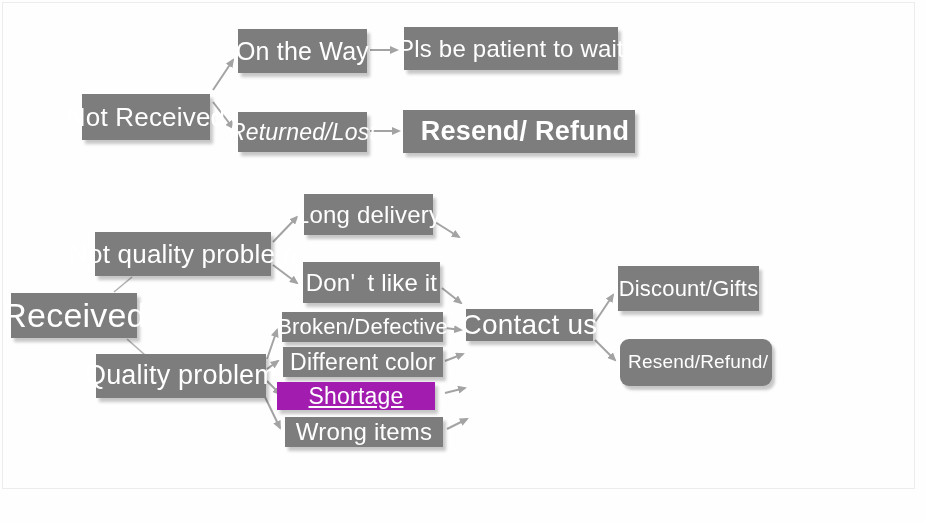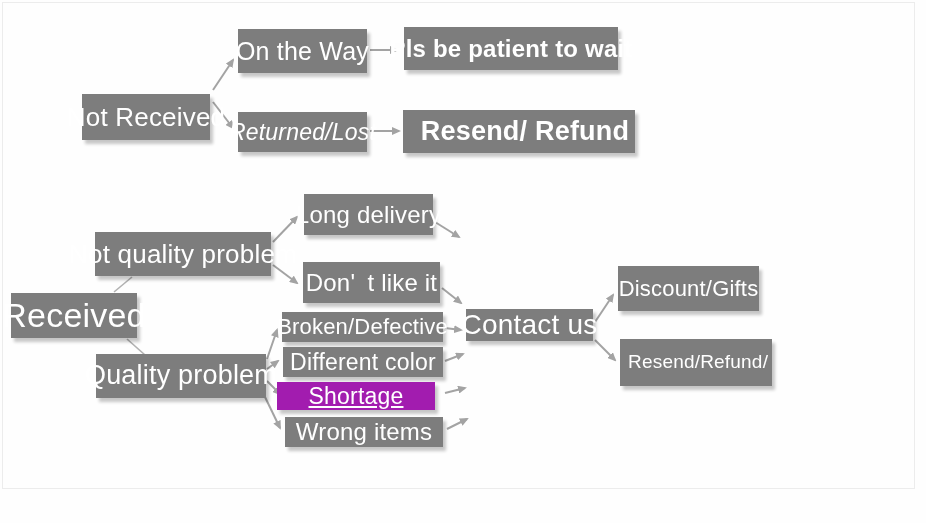--- a/index.html
+++ b/index.html
@@ -77,33 +77,33 @@
         <line x1="445" y1="393" x2="465" y2="388" stroke="#a3a3a3" stroke-width="2" marker-end="url(#arrowhead)"></line>
         <line x1="447" y1="429" x2="467" y2="419" stroke="#a3a3a3" stroke-width="2" marker-end="url(#arrowhead)"></line>
         <line x1="595" y1="322" x2="613" y2="295" stroke="#a3a3a3" stroke-width="2" marker-end="url(#arrowhead)"></line>
         <line x1="595" y1="340" x2="615" y2="360" stroke="#a3a3a3" stroke-width="2" marker-end="url(#arrowhead)"></line>
       </g>
   </svg>
   <div id="frame" style="border-color: rgb(236, 236, 236);"></div>
   <div id="nodes">
       <div class="node" style="left: 82px; top: 72px; width: 128px; height: 46px; font-size: 26px; background: rgb(125, 125, 125); color: rgb(255, 255, 255); margin-top: 22px;">Not Received</div>
       <div class="node" style="left: 238px; top: 29px; width: 129px; height: 44px; font-size: 25px; background: rgb(125, 125, 125); color: rgb(255, 255, 255);">On the Way</div>
-      <div class="node" style="left: 404px; top: 27px; width: 214px; height: 43px; font-size: 24px; background: rgb(125, 125, 125); color: rgb(255, 255, 255); font-weight: bold;">Pls be patient to wait</div>
+      <div class="node" style="left: 404px; top: 27px; width: 214px; height: 43px; font-size: 24px; background: rgb(125, 125, 125); color: rgb(255, 255, 255);">Pls be patient to wait</div>
       <div class="node" style="left: 238px; top: 112px; width: 129px; height: 40px; font-size: 23px; background: rgb(125, 125, 125); color: rgb(255, 255, 255); font-style: italic;">Returned/Lost</div>
       <div class="node" style="left: 403px; top: 110px; width: 220px; height: 43px; font-size: 27px; background: rgb(125, 125, 125); color: rgb(255, 255, 255); font-weight: 600; padding-left: 12px;">Resend/ Refund</div>
       <div class="node" style="left: 5px; top: 293px; width: 126px; height: 45px; font-size: 34px; background: rgb(125, 125, 125); color: rgb(255, 255, 255); margin-left: 6px;">Received</div>
       <div class="node" style="left: 95px; top: 232px; width: 176px; height: 44px; font-size: 26px; background: rgb(125, 125, 125); color: rgb(255, 255, 255);">Not quality problem</div>
       <div class="node" style="left: 304px; top: 194px; width: 129px; height: 41px; font-size: 24px; background: rgb(125, 125, 125); color: rgb(255, 255, 255);">Long delivery</div>
       <div class="node" style="left: 303px; top: 262px; width: 137px; height: 41px; font-size: 24px; background: rgb(125, 125, 125); color: rgb(255, 255, 255);">Don' t like it</div>
       <div class="node" style="left: 96px; top: 354px; width: 170px; height: 44px; font-size: 27px; background: rgb(125, 125, 125); color: rgb(255, 255, 255);">Quality problem</div>
       <div class="node" style="left: 282px; top: 312px; width: 161px; height: 30px; font-size: 22px; background: rgb(125, 125, 125); color: rgb(255, 255, 255);">Broken/Defective</div>
       <div class="node" style="left: 283px; top: 347px; width: 160px; height: 30px; font-size: 23px; background: rgb(125, 125, 125); color: rgb(255, 255, 255);">Different color</div>
       <div class="node" style="left: 277px; top: 382px; width: 158px; height: 28px; font-size: 23px; background: #a21caf; color: rgb(255, 255, 255); text-decoration: underline;">Shortage</div>
       <div class="node" style="left: 285px; top: 417px; width: 158px; height: 30px; font-size: 24px; background: rgb(125, 125, 125); color: rgb(255, 255, 255);">Wrong items</div>
       <div class="node" style="left: 466px; top: 309px; width: 127px; height: 32px; font-size: 28px; background: rgb(125, 125, 125); color: rgb(255, 255, 255);">Contact us</div>
       <div class="node" style="left: 618px; top: 266px; width: 141px; height: 45px; font-size: 22px; background: rgb(125, 125, 125); color: rgb(255, 255, 255);">Discount/Gifts</div>
-      <div class="node align-left" style="left: 620px; top: 339px; width: 144px; height: 47px; font-size: 19px; background: rgb(125, 125, 125); color: rgb(255, 255, 255);">
+      <div class="node align-left" style="left: 620px; top: 339px; width: 144px; height: 47px; font-size: 19px; background: rgb(125, 125, 125); color: rgb(255, 255, 255); border-radius: 9px;">
         <div>
           <div>Resend/Refund/</div>
         </div>
       </div>
     </div>
 </div>
 
 </body></html>

